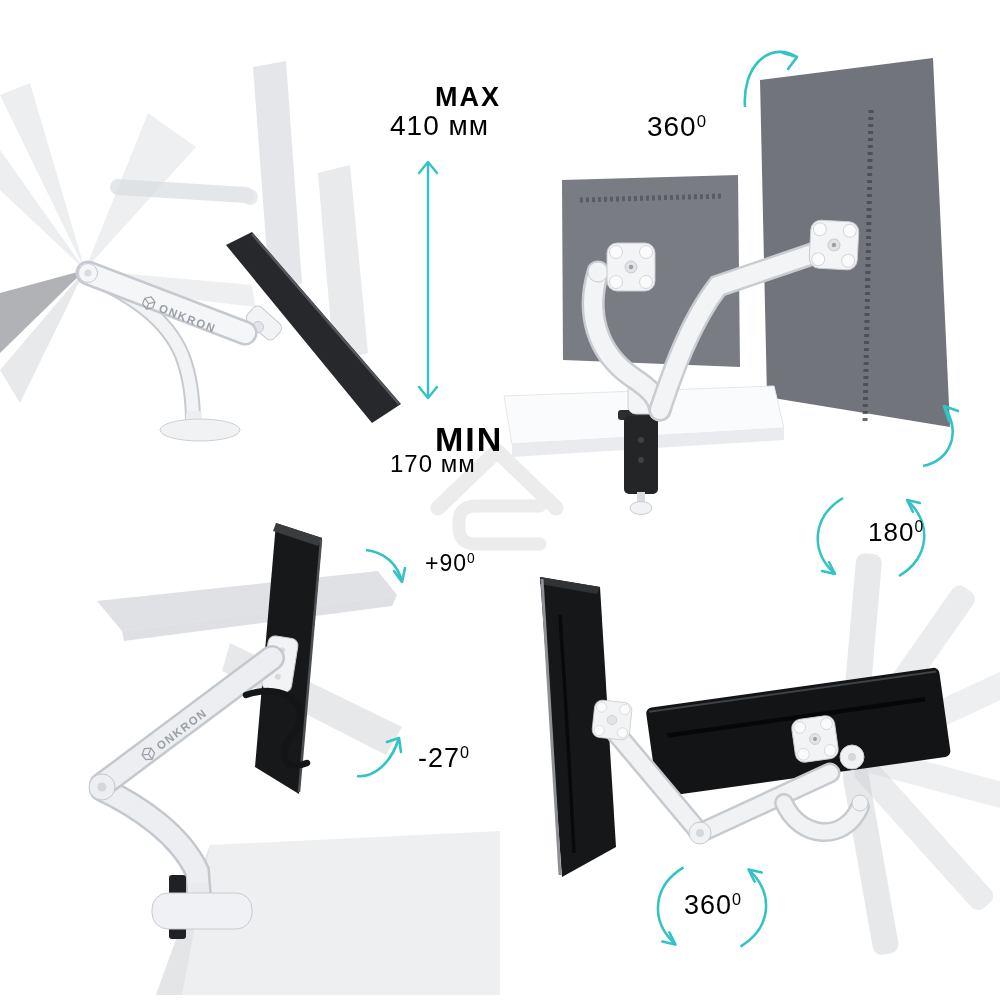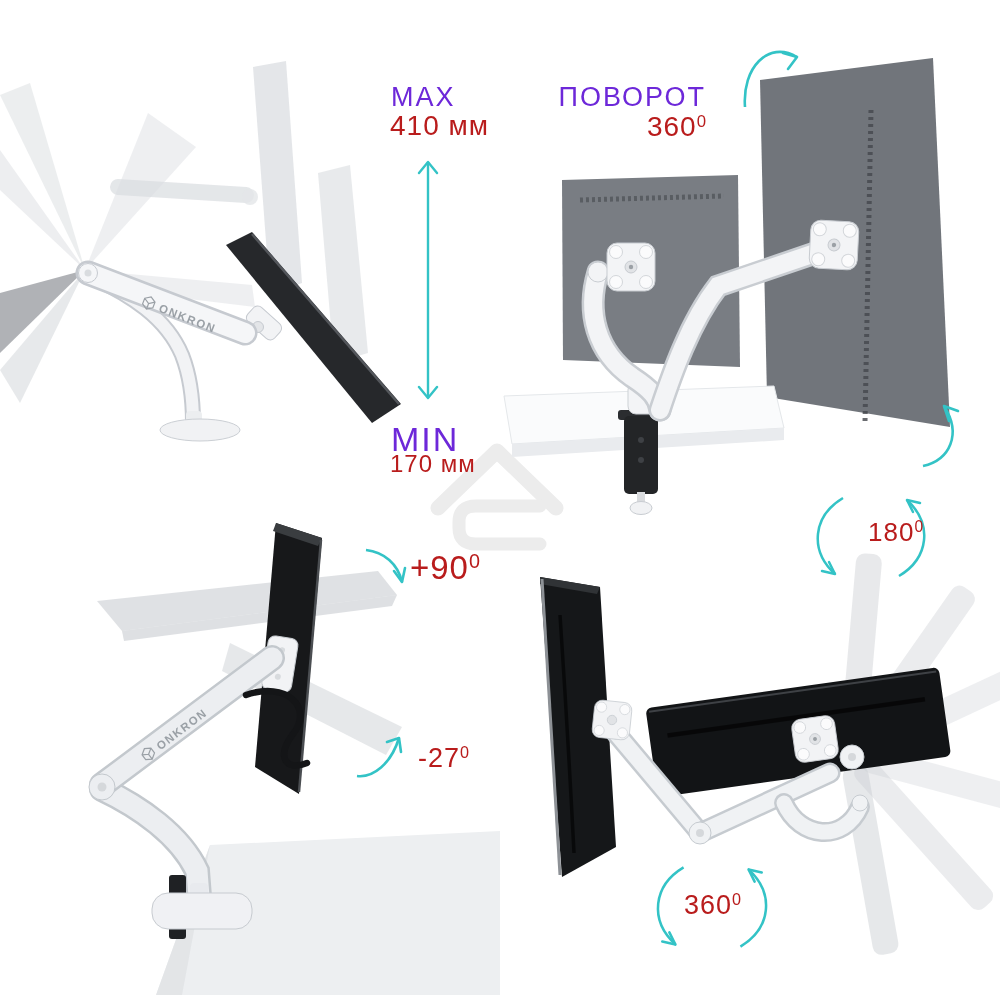--- a/index.html
+++ b/index.html
@@ -1,21 +1,21 @@
 <!DOCTYPE html>
 <html><head>
 <meta charset="utf-8">
 <style>
   html,body{margin:0;padding:0;background:#ffffff;}
   .canvas{position:relative;width:1000px;height:1000px;background:#ffffff;overflow:hidden;
           font-family:"Liberation Sans","DejaVu Sans",sans-serif;}
   .abs{position:absolute;}
   .lbl{position:absolute;white-space:nowrap;line-height:1.05;}
-  .teal{color:#6d28d9;font-weight:normal;letter-spacing:2px;}
-  .gray{color:#b91c1c;letter-spacing:1px;}
+  .teal{color:#000000;font-weight:bold;letter-spacing:2px;margin-left:44px;}
+  .gray{color:#000000;letter-spacing:1px;}
   .right{text-align:right;}
   .deg{font-size:0.6em;vertical-align:0.55em;letter-spacing:0;}
   svg text.brand{fill:#9aa0a6;font-weight:bold;letter-spacing:1.5px;
        font-family:"Liberation Sans","DejaVu Sans",sans-serif;}
 </style>
 </head>
 <body>
 
 <div class="canvas">
 
@@ -69,21 +69,20 @@
   <div class="lbl gray" style="left:390px;top:111px;font-size:28px;">410 мм</div>
 
   <svg class="abs" style="left:415px;top:150px;" width="26" height="260" viewBox="0 0 26 260">
     <line x1="13" y1="12" x2="13" y2="248" stroke="#33c3c6" stroke-width="2.4"></line>
     <path d="M4,23 L13,12 L22,23 M4,237 L13,248 L22,237" fill="none" stroke="#33c3c6" stroke-width="2.4" stroke-linecap="round" stroke-linejoin="round"></path>
   </svg>
 
   <div class="lbl teal" style="left:391px;top:422px;font-size:34px;">MIN</div>
   <div class="lbl gray" style="left:390px;top:451px;font-size:24px;">170 мм</div>
 
-  <div class="lbl teal right" style="left:450px;top:83px;width:256px;font-size:27px;">ПОВОРОТ</div>
   <div class="lbl gray right" style="left:450px;top:112px;width:256px;font-size:28px;"><span>360</span><span class="deg">0</span></div>
 
   <svg class="abs" style="left:728px;top:38px;" width="76" height="76" viewBox="0 0 76 76">
     <path d="M17,69 C14,30 40,2 69,19" fill="none" stroke="#33c3c6" stroke-width="2.6"></path>
     <path d="M69,19 L55,15 M69,19 L60,31" fill="none" stroke="#33c3c6" stroke-width="2.6" stroke-linecap="round"></path>
   </svg>
 
   <svg class="abs" style="left:500px;top:30px;" width="500" height="500" viewBox="0 0 500 500">
     <g>
       <polygon points="260,50 433,28 450,397 267,367" fill="#71757b"></polygon>
@@ -175,21 +174,21 @@
     <g transform="translate(100,247) rotate(-37)">
       <path d="M0,3.5 L5.5,0 L11,3.5 L11,9.5 L5.5,13 L0,9.5 Z M0,3.5 L5.5,7 L11,3.5 M5.5,7 L5.5,13" fill="none" stroke="#9aa0a6" stroke-width="1.2"></path>
       <text class="brand" x="17" y="11" font-size="11.5">ONKRON</text>
     </g>
   </svg>
 
   <svg class="abs" style="left:350px;top:514px;" width="64" height="78" viewBox="0 0 64 78">
     <path d="M16,36 C34,38 48,50 52,68" fill="none" stroke="#33c3c6" stroke-width="2.6"></path>
     <path d="M52,68 L55,54 M52,68 L44,57" fill="none" stroke="#33c3c6" stroke-width="2.6" stroke-linecap="round"></path>
   </svg>
-  <div class="lbl gray" style="left:410px;top:551px;font-size:33px;text-align:right;"><span>+90</span><span class="deg">0</span></div>
+  <div class="lbl gray" style="left:425px;top:551px;font-size:23px;text-align:right;"><span>+90</span><span class="deg">0</span></div>
 
   <svg class="abs" style="left:343px;top:726px;" width="66" height="60" viewBox="0 0 66 60">
     <path d="M14,50 C30,52 48,38 56,12" fill="none" stroke="#33c3c6" stroke-width="2.6"></path>
     <path d="M56,12 L44,16 M56,12 L58,26" fill="none" stroke="#33c3c6" stroke-width="2.6" stroke-linecap="round"></path>
   </svg>
   <div class="lbl gray" style="left:418px;top:744px;font-size:27px;"><span>-27</span><span class="deg">0</span></div>
 
   <svg class="abs" style="left:500px;top:545px;" width="500" height="455" viewBox="0 0 500 455">
     <g transform="translate(352,210)">
       <rect x="12" y="-13" width="190" height="26" rx="9" transform="rotate(-85)" fill="#c7cbd0" opacity=".42"></rect>

